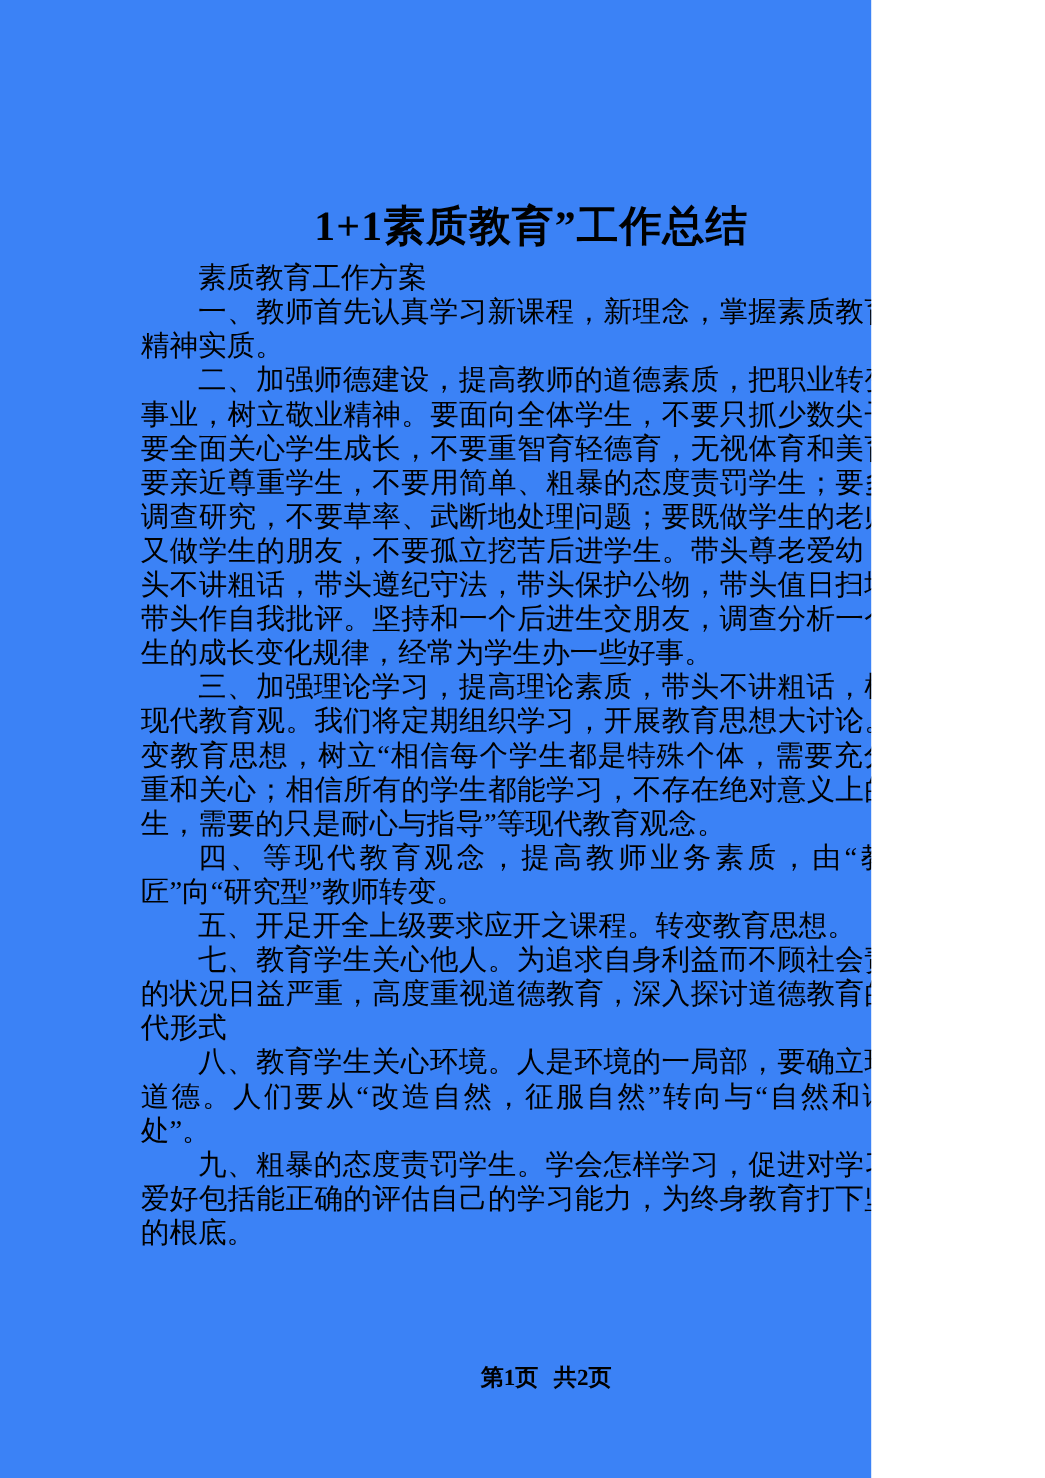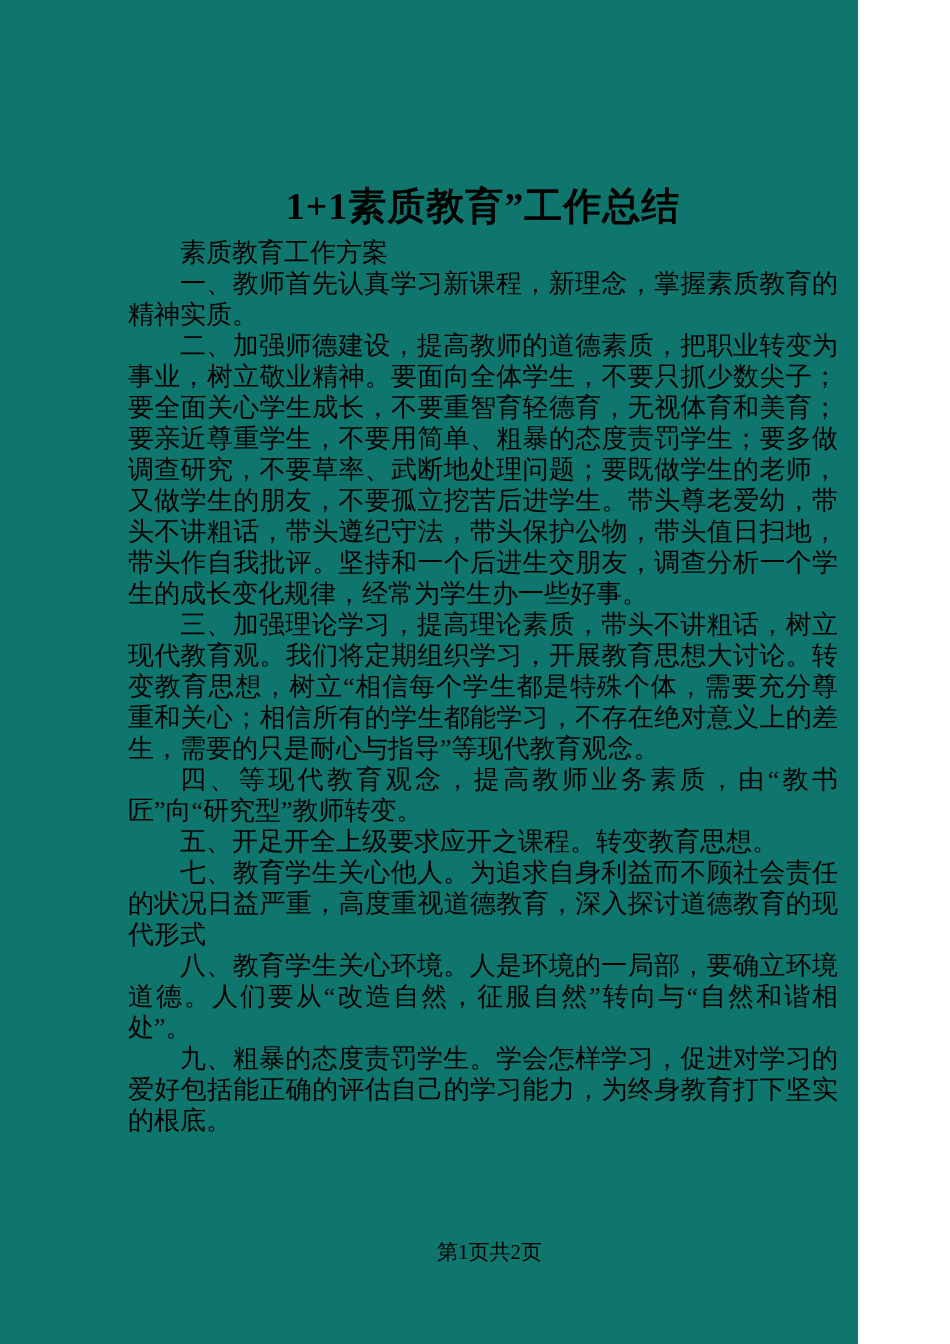--- a/index.html
+++ b/index.html
@@ -2,23 +2,23 @@
 <html><head>
 <meta charset="utf-8">
 <style>
   html, body {
     margin: 0;
     padding: 0;
     background: #ffffff;
   }
   .page {
     position: relative;
-    width: 858px;
+    width: 792px;
     height: 1344px;
-    background: #0f766e;
+    background: #3b82f6;
     overflow: hidden;
     font-family: "Liberation Serif", "DejaVu Serif", serif;
     color: #000000;
   }
   .content {
     position: absolute;
     left: 128px;
     top: 183px;
     width: 710px;
   }
@@ -39,22 +39,23 @@
     text-indent: 2em;
     word-break: break-all;
   }
   .footer {
     position: absolute;
     left: 437px;
     top: 1240px;
     font-size: 21px;
     line-height: 24px;
     display: flex;
-    gap: 0;
+    gap: 14px;
     white-space: nowrap;
+    font-weight: bold;
   }
 </style>
 </head>
 <body>
 
 <div class="page">
   <div class="content">
     <h1 class="doc-title">1+1素质教育”工作总结</h1>
     <p>素质教育工作方案</p>
     <p>一、教师首先认真学习新课程，新理念，掌握素质教育的精神实质。</p>

